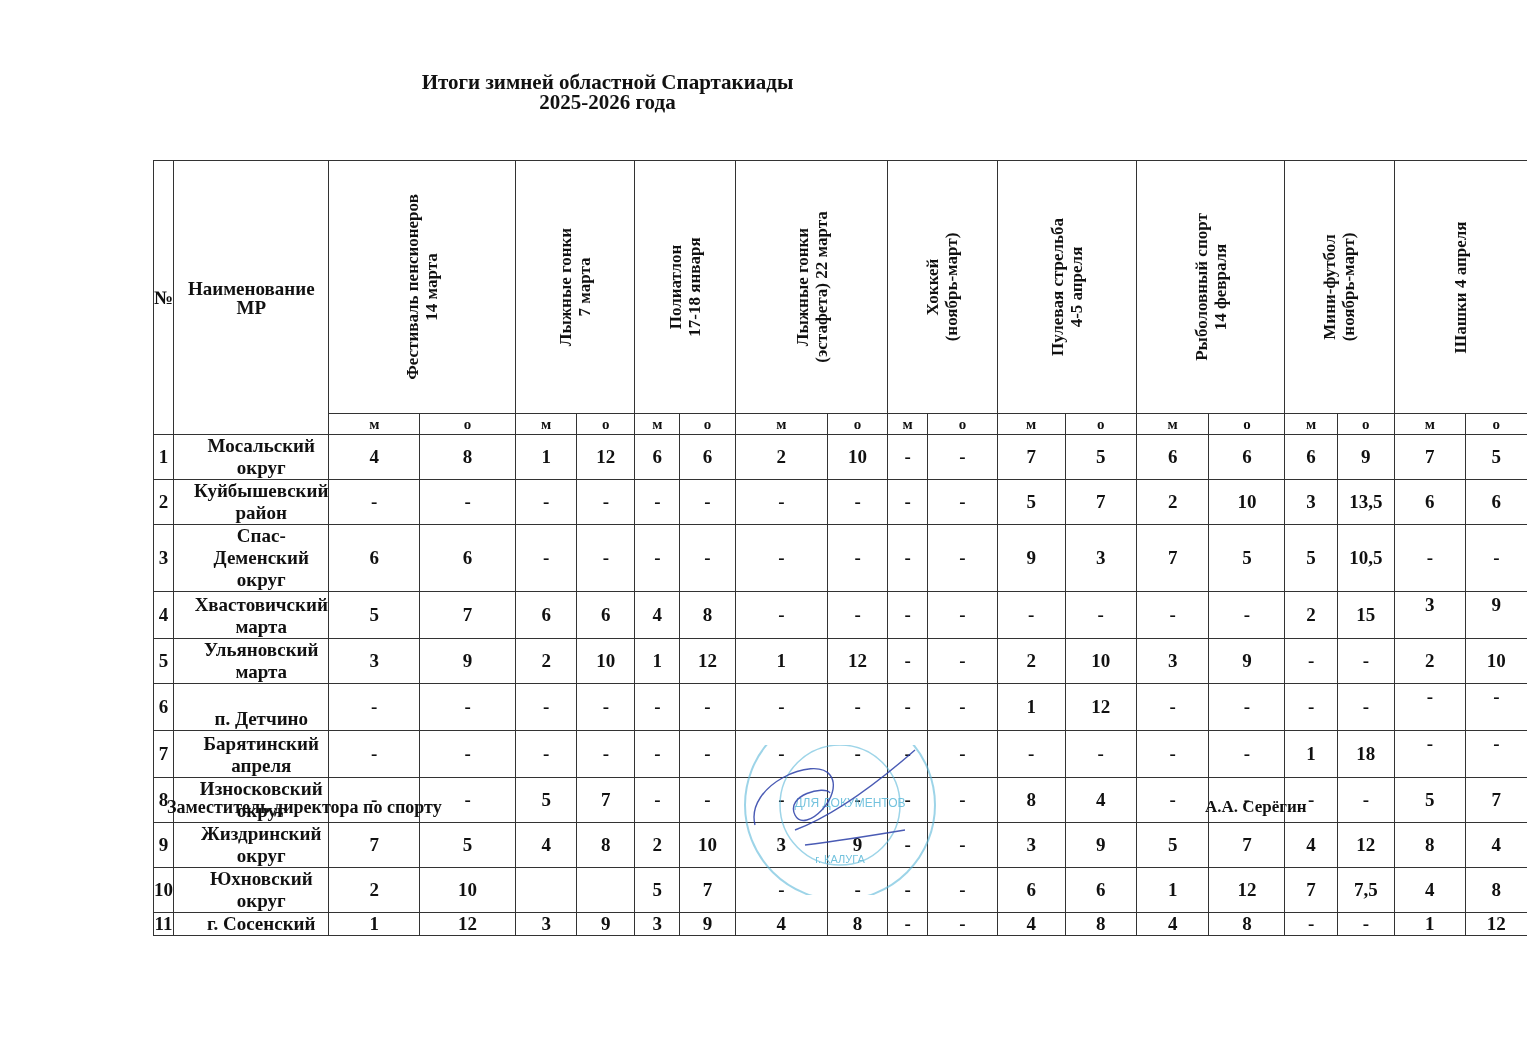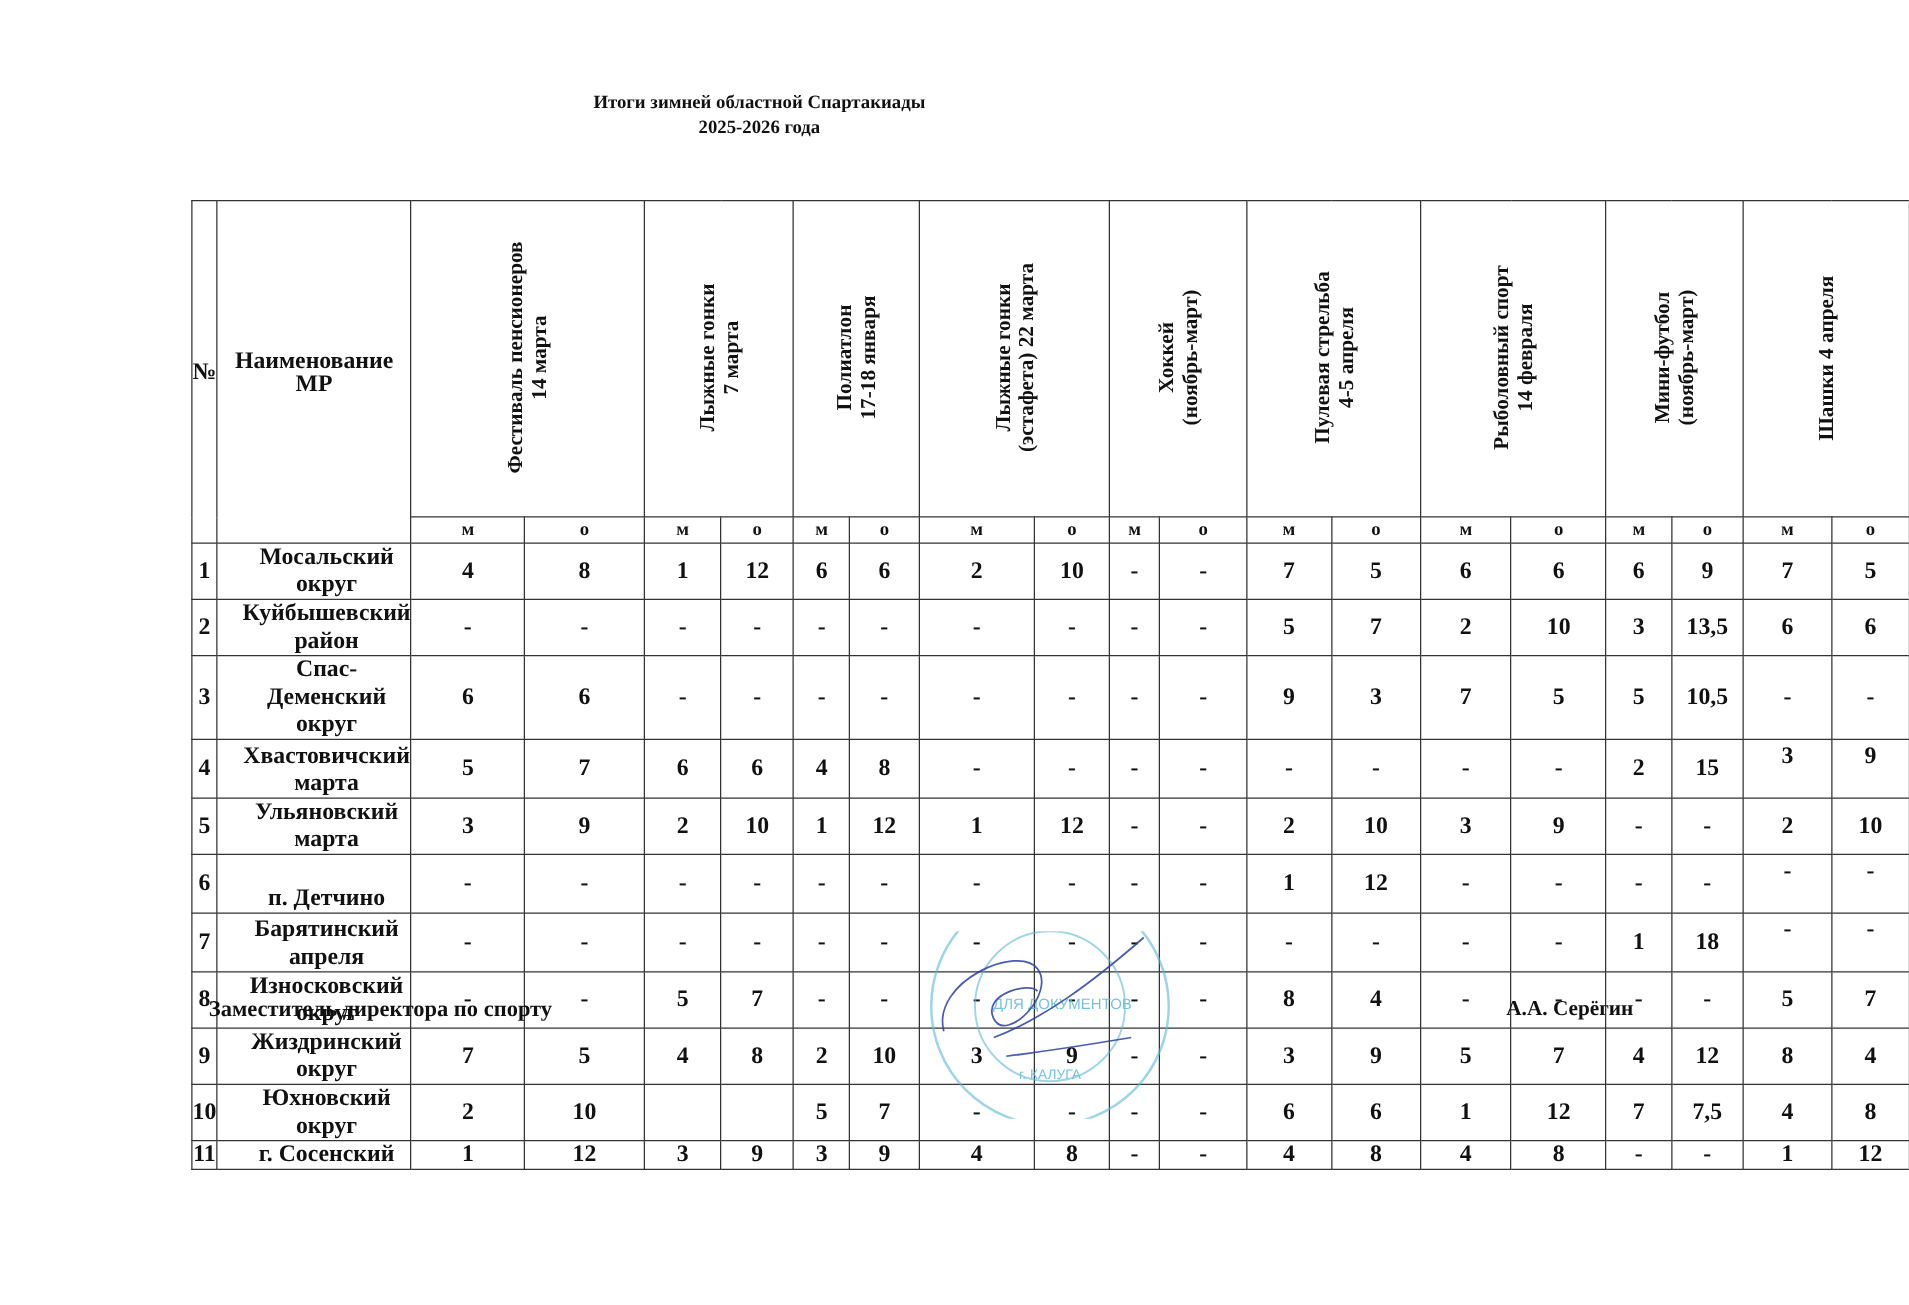--- a/index.html
+++ b/index.html
@@ -1,19 +1,19 @@
 <!DOCTYPE html>
 <html><head>
 <meta charset="utf-8">
 <style>
   html, body { margin: 0; padding: 0; background: #ffffff; }
   body { width: 1527px; height: 1044px; position: relative; overflow: hidden;
          font-family: "Liberation Serif", serif; color: #111; }
   .title { position: absolute; left: 0; width: 1215px; text-align: center;
-           font-weight: bold; font-size: 15px; line-height: 19px; top: 73px; }
+           font-weight: bold; font-size: 21px; line-height: 19px; top: 73px; }
   .title div { height: 19.5px; }
   table.results { position: absolute; left: 153px; top: 160px; border-collapse: collapse;
                   table-layout: fixed; font-weight: bold; }
   table.results td, table.results th { border: 1.5px solid #333; padding: 0; text-align: center;
                   vertical-align: middle; font-size: 19px; overflow: hidden; }
   th.vert { height: 252px; }
   th.vert .vtext { display: inline-block; transform: rotate(-90deg); white-space: nowrap;
                    font-size: 17px; line-height: 19px; text-align: center; }
   th.vert .vtext span { display: block; }
   th.plain { font-size: 17px; line-height: 19px; }

